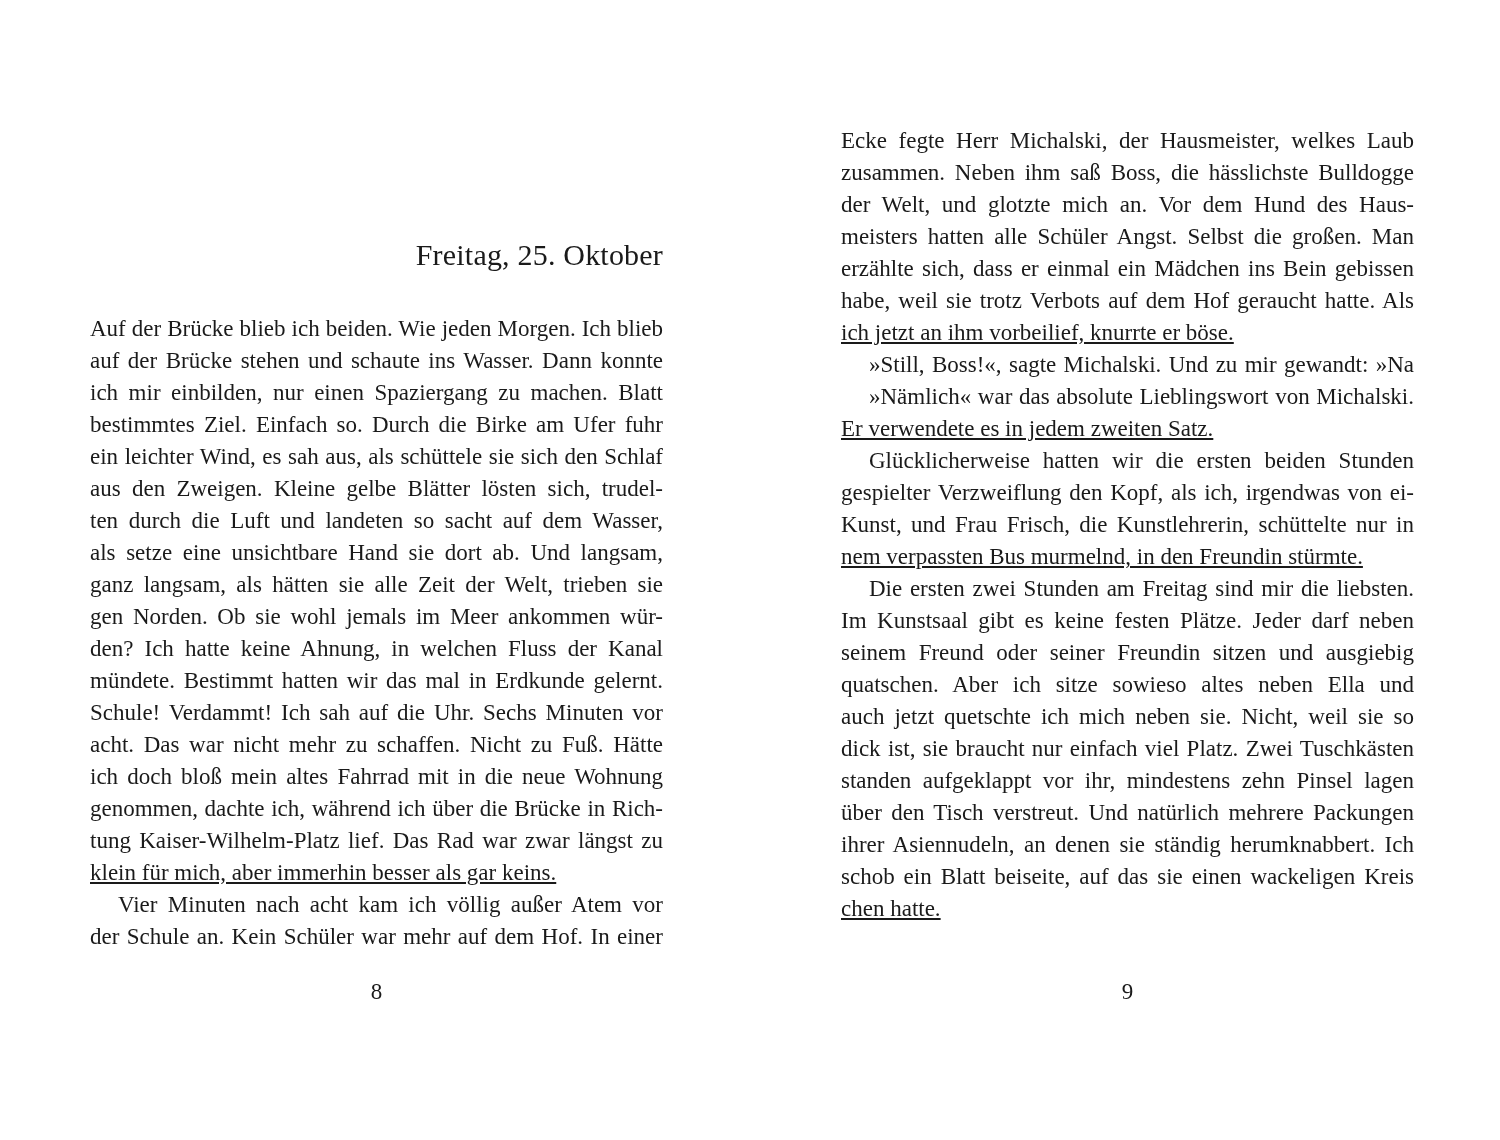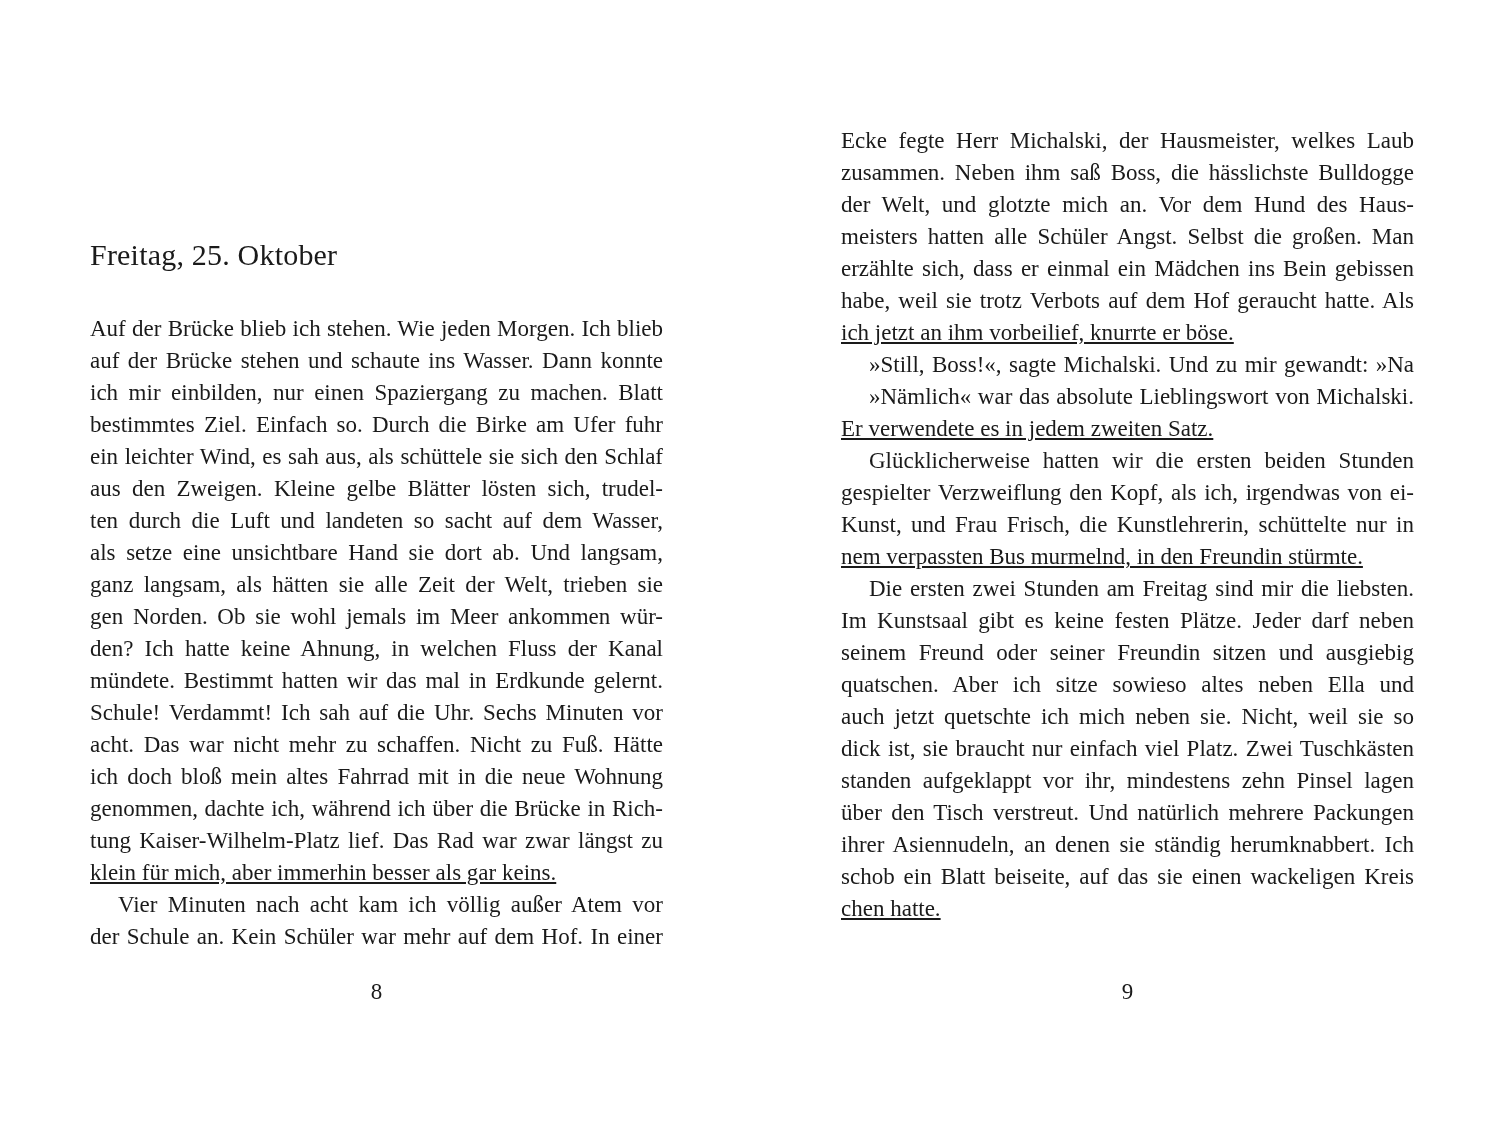--- a/index.html
+++ b/index.html
@@ -10,21 +10,21 @@
     background: #ffffff;
     color: #1a1a1a;
     font-family: "Liberation Serif", "DejaVu Serif", serif;
     overflow: hidden;
   }
   .chapter-heading {
     position: absolute;
     top: 237px;
     left: 90px;
     width: 573px;
-    text-align: left;
+    text-align: right;
     font-size: 30px;
     line-height: 36px;
     letter-spacing: 0.2px;
     white-space: nowrap;
   }
   .page-body {
     position: absolute;
     width: 573px;
     font-size: 23px;
     line-height: 32px;
@@ -49,21 +49,21 @@
   .page-number.right { left: 841px; }
 </style>
 </head>
 <body>
 
 <div class="sheet">
 
   <div>
     <div class="chapter-heading">Freitag, 25. Oktober</div>
     <div class="page-body left">
-        <div class="line">Auf der Brücke blieb ich stehen. Wie jeden Morgen. Ich blieb</div>
+        <div class="line">Auf der Brücke blieb ich beiden. Wie jeden Morgen. Ich blieb</div>
         <div class="line">auf der Brücke stehen und schaute ins Wasser. Dann konnte</div>
         <div class="line">ich mir einbilden, nur einen Spaziergang zu machen. Blatt</div>
         <div class="line">bestimmtes Ziel. Einfach so. Durch die Birke am Ufer fuhr</div>
         <div class="line">ein leichter Wind, es sah aus, als schüttele sie sich den Schlaf</div>
         <div class="line">aus den Zweigen. Kleine gelbe Blätter lösten sich, trudel-</div>
         <div class="line">ten durch die Luft und landeten so sacht auf dem Wasser,</div>
         <div class="line">als setze eine unsichtbare Hand sie dort ab. Und langsam,</div>
         <div class="line">ganz langsam, als hätten sie alle Zeit der Welt, trieben sie</div>
         <div class="line">gen Norden. Ob sie wohl jemals im Meer ankommen wür-</div>
         <div class="line">den? Ich hatte keine Ahnung, in welchen Fluss der Kanal</div>

